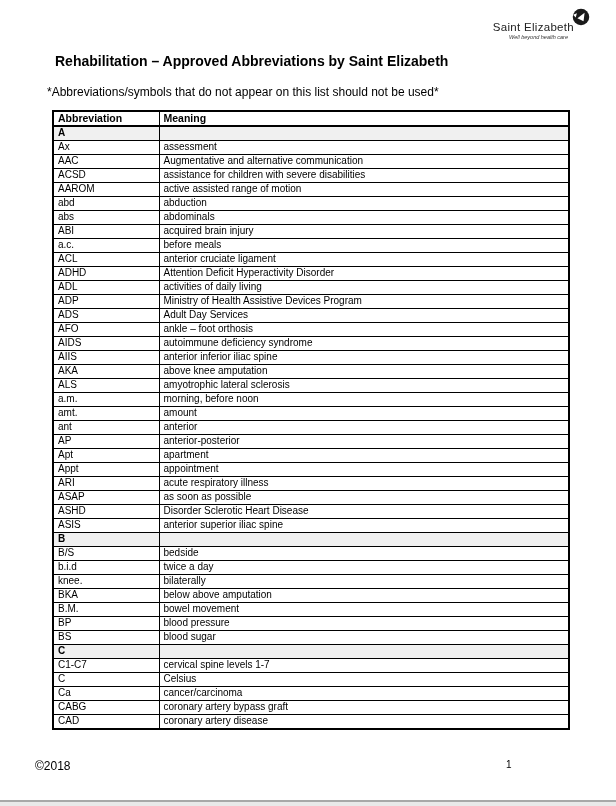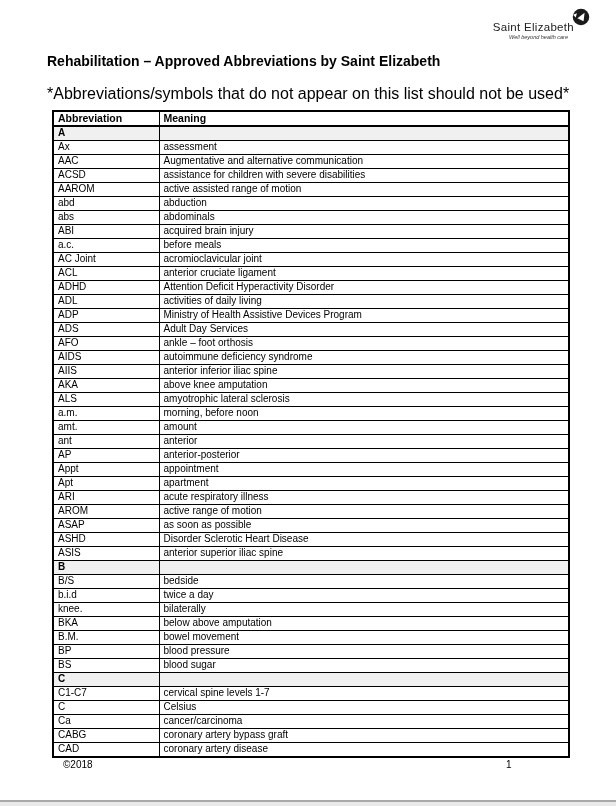--- a/index.html
+++ b/index.html
@@ -19,43 +19,43 @@
   .logo-name {
     display: block; margin-top: 13px; padding-right: 14px;
     font-size: 11.5px; letter-spacing: 0.3px; color: #222; white-space: nowrap;
   }
   .logo-tagline {
     display: block; padding-right: 20px; margin-top: 1px;
     font-size: 5.5px; font-style: italic; color: #333; white-space: nowrap;
   }
 
   
-  .doc-title { position: absolute; left: 47px; top: 53px; font-size: 14px; font-weight: bold; white-space: nowrap; }
-  .doc-note  { position: absolute; left: 47px; top: 85px; font-size: 16px; white-space: nowrap; }
+  .doc-title { position: absolute; left: 55px; top: 53px; font-size: 14px; font-weight: bold; white-space: nowrap; }
+  .doc-note  { position: absolute; left: 47px; top: 85px; font-size: 12px; white-space: nowrap; }
 
   
   table.abbr {
     position: absolute; left: 52px; top: 110px;
     width: 516px; border-collapse: collapse; table-layout: fixed;
     border: 2px solid #000;
   }
   table.abbr col.c1 { width: 106px; }
   table.abbr col.c2 { width: 410px; }
   table.abbr th, table.abbr td {
     border: 1px solid #000;
     font-size: 10px; line-height: 10.5px;
     padding: 1px 4px; height: 11px;
     text-align: left; vertical-align: middle;
     white-space: nowrap; overflow: hidden;
   }
   table.abbr thead th { font-weight: bold; border-bottom: 2px solid #000; font-size: 10.5px; margin-left: 26px; }
   tr.section-row td { background: #f0f0f0; font-weight: bold; }
 
   
-  .footer-copyright { position: absolute; left: 35px; top: 759px; font-size: 10px; margin-left: 28px; }
+  .footer-copyright { position: absolute; left: 35px; top: 759px; font-size: 12px; }
   .footer-page      { position: absolute; left: 506px; top: 759px; font-size: 10px; }
 
   
   .page-edge {
     position: absolute; left: 0; bottom: 0; width: 100%; height: 4px;
     background: #e9e9e9; border-top: 2px solid #a8a8a8;
   }
 </style>
 </head>
 <body>
@@ -117,24 +117,20 @@
         </tr>
         <tr>
           <td>ABI</td>
           <td>acquired brain injury</td>
         </tr>
         <tr>
           <td>a.c.</td>
           <td>before meals</td>
         </tr>
         <tr>
-          <td>AC Joint</td>
-          <td>acromioclavicular joint</td>
-        </tr>
-        <tr>
           <td>ACL</td>
           <td>anterior cruciate ligament</td>
         </tr>
         <tr>
           <td>ADHD</td>
           <td>Attention Deficit Hyperactivity Disorder</td>
         </tr>
         <tr>
           <td>ADL</td>
           <td>activities of daily living</td>
@@ -177,34 +173,30 @@
         </tr>
         <tr>
           <td>ant</td>
           <td>anterior</td>
         </tr>
         <tr>
           <td>AP</td>
           <td>anterior-posterior</td>
         </tr>
         <tr>
+          <td>Apt</td>
+          <td>apartment</td>
+        </tr>
+        <tr>
           <td>Appt</td>
           <td>appointment</td>
         </tr>
         <tr>
-          <td>Apt</td>
-          <td>apartment</td>
-        </tr>
-        <tr>
           <td>ARI</td>
           <td>acute respiratory illness</td>
-        </tr>
-        <tr>
-          <td>AROM</td>
-          <td>active range of motion</td>
         </tr>
         <tr>
           <td>ASAP</td>
           <td>as soon as possible</td>
         </tr>
         <tr>
           <td>ASHD</td>
           <td>Disorder Sclerotic Heart Disease</td>
         </tr>
         <tr>

